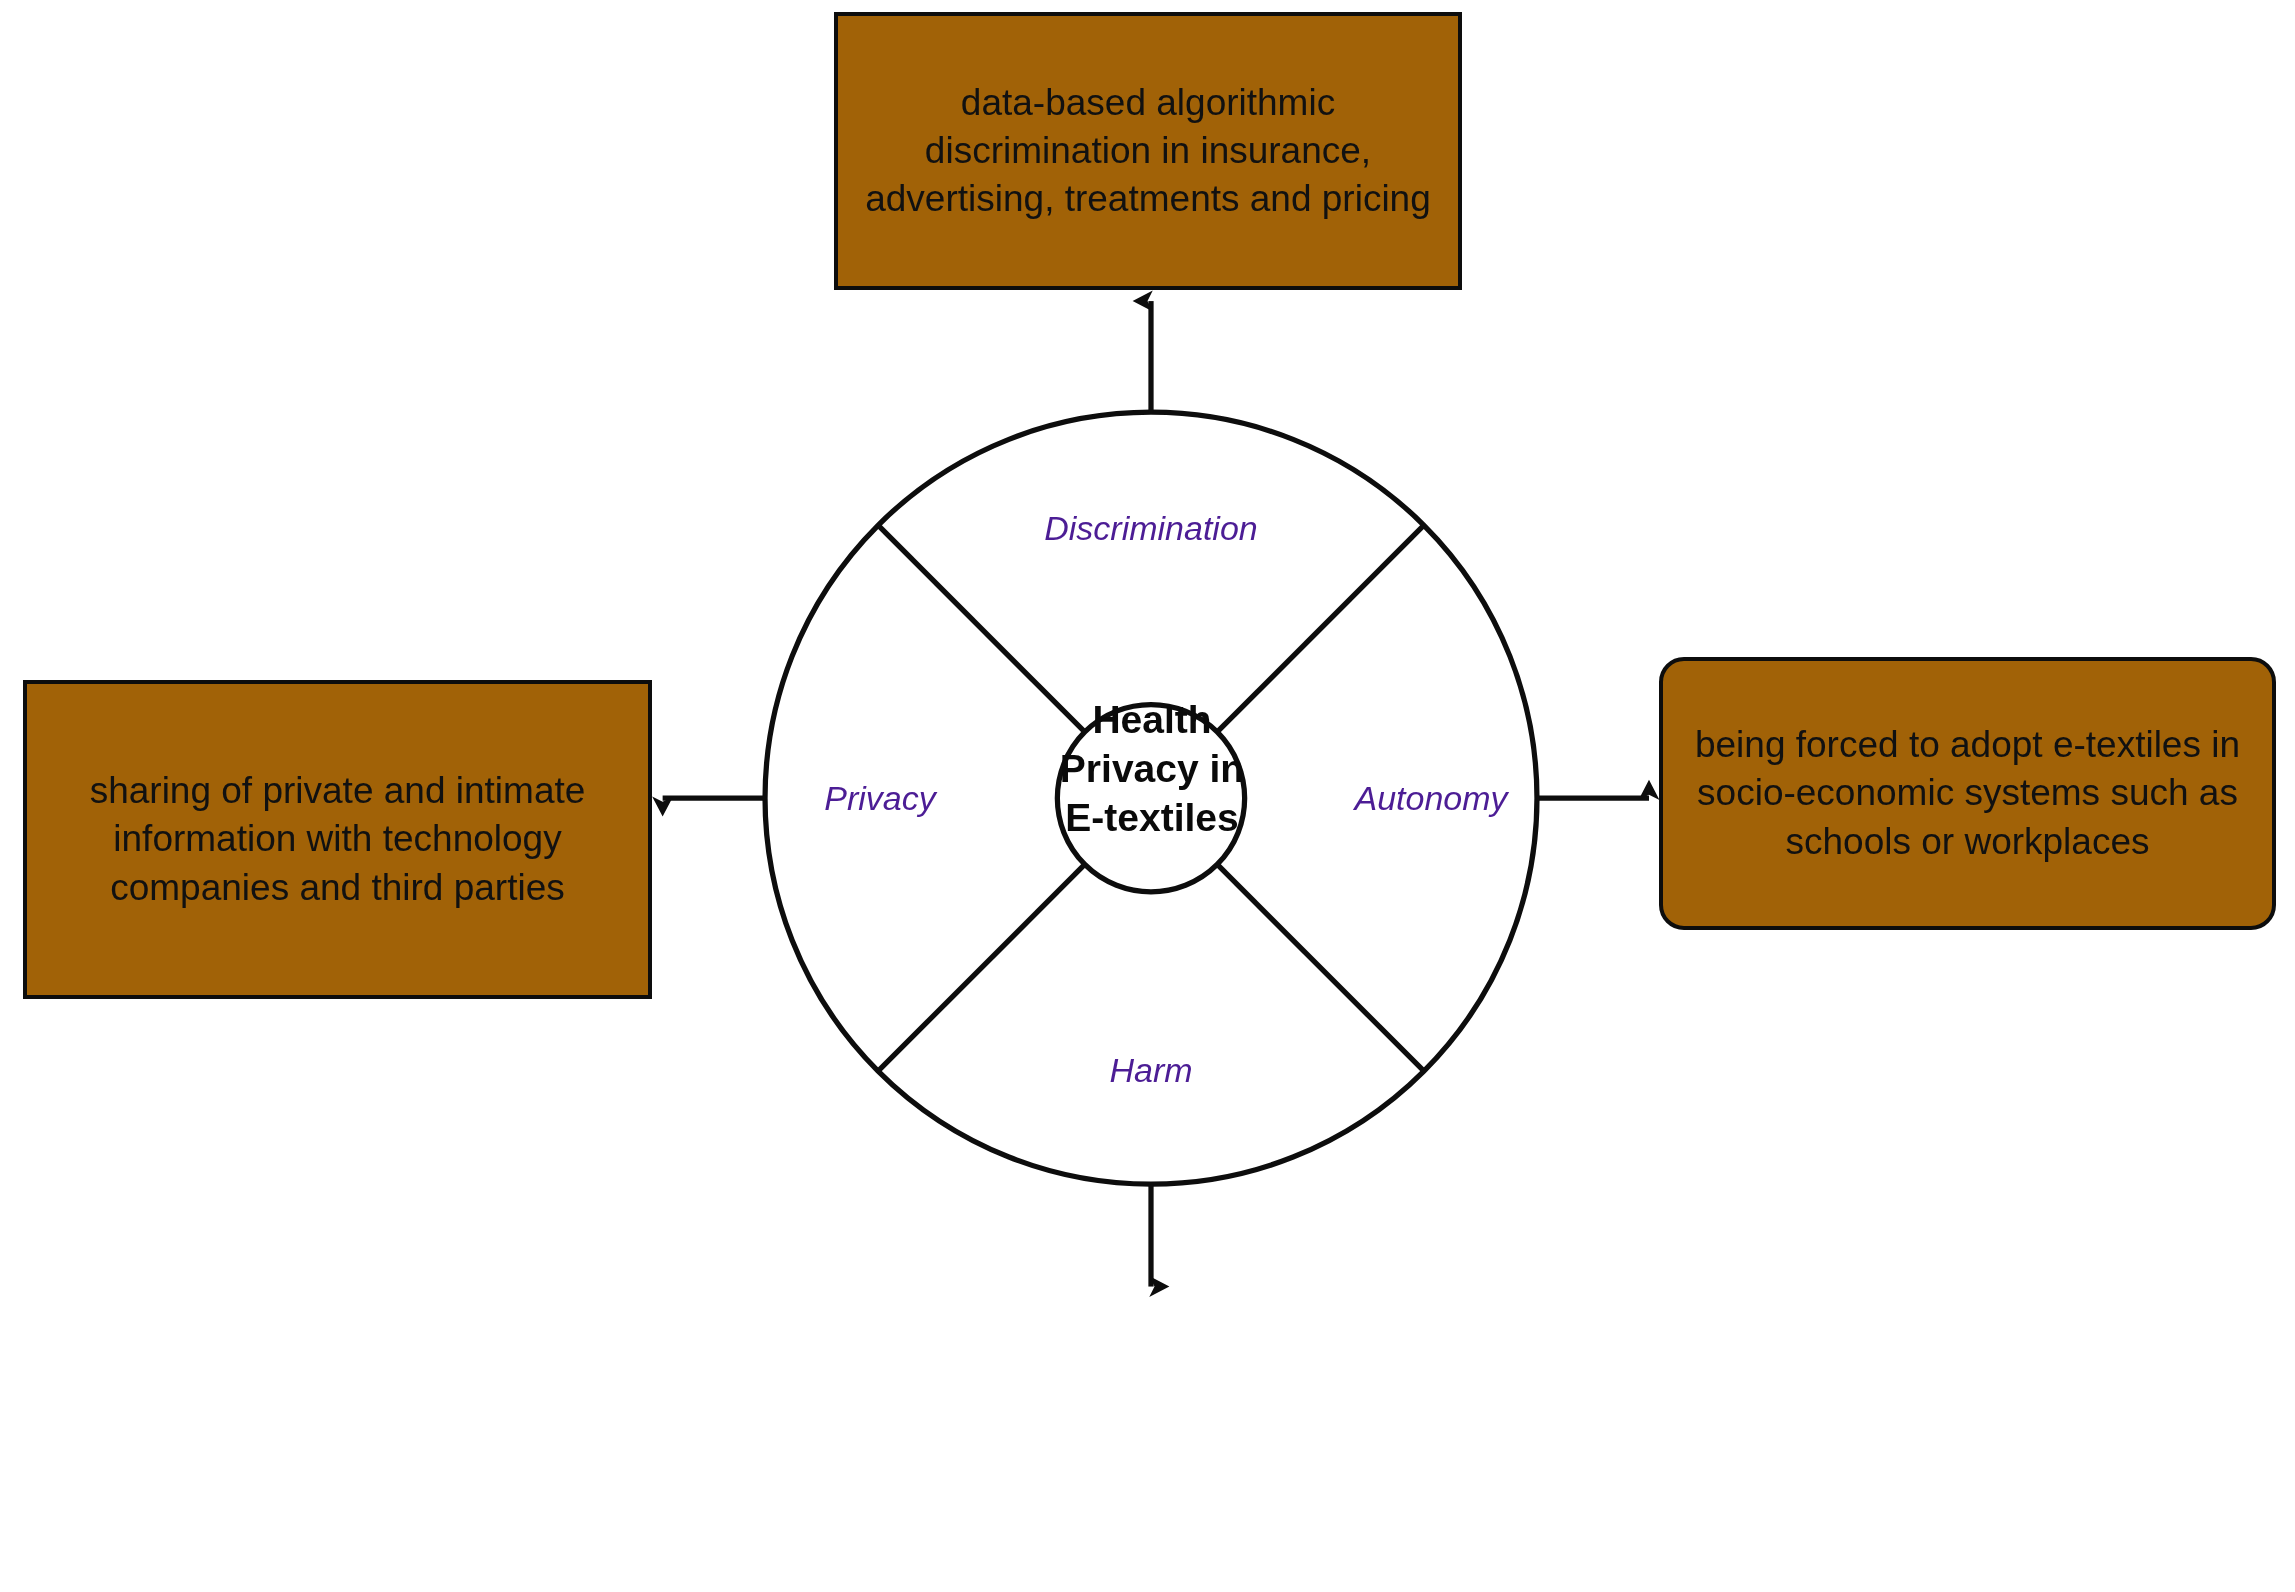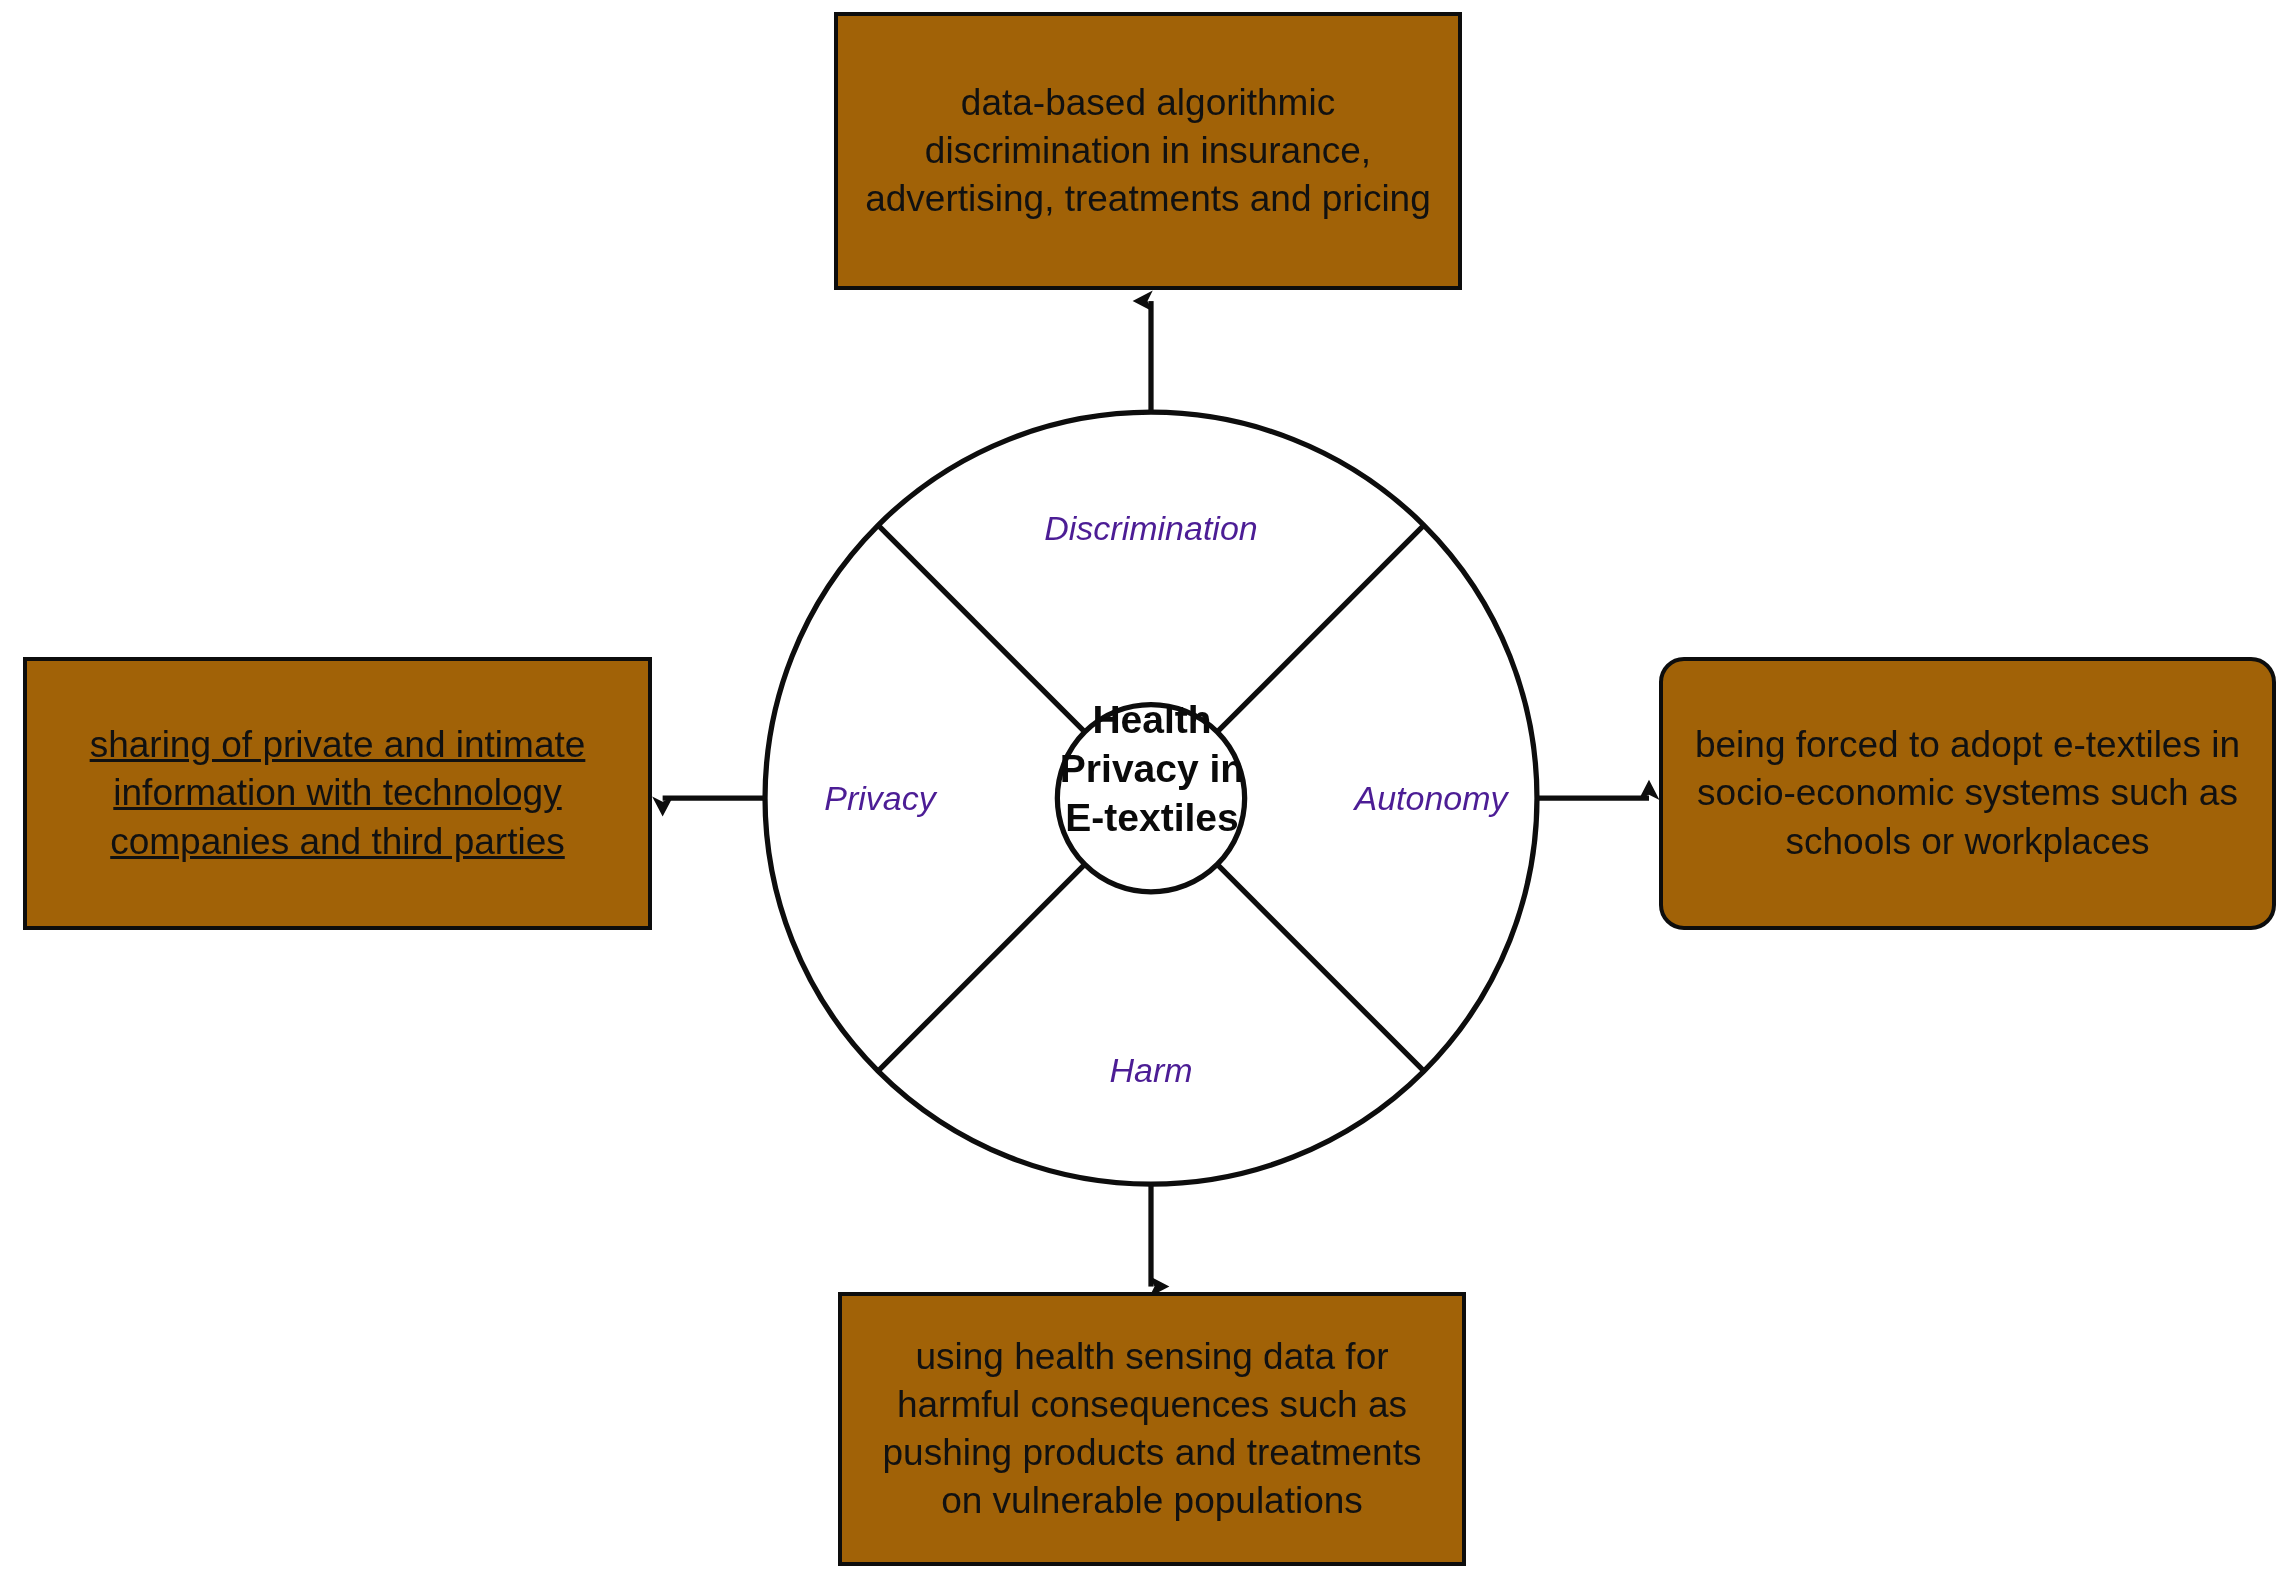--- a/index.html
+++ b/index.html
@@ -23,21 +23,21 @@
     display: flex;
     align-items: center;
     justify-content: center;
     text-align: center;
     color: #111111;
     font-size: 37px;
     line-height: 1.30;
     padding: 8.8px 19px;
   }
   #box-top    { left: 834px;  top: 12.3px;    width: 628px; height: 278px; }
-  #box-left   { left: 23px;   top: 657px;   width: 629px; height: 273px; text-decoration: underline; }
+  #box-left   { left: 23px;   top: 680px;   width: 629px; height: 319px; }
   #box-right  { left: 1659px; top: 657px;   width: 617px; height: 273px; border-radius: 25px; }
   #box-bottom { left: 838px;  top: 1292px;  width: 628px; height: 274px; }
 
   #wheel {
     position: absolute;
     left: 0;
     top: 0;
     width: 2295px;
     height: 1592px;
     pointer-events: none;
@@ -106,18 +106,15 @@
 
   <div class="box" id="box-top">
     <span>data-based algorithmic discrimination in insurance, advertising, treatments and pricing</span>
   </div>
   <div class="box" id="box-left">
     <span>sharing of private and intimate information with technology companies and third parties</span>
   </div>
   <div class="box" id="box-right">
     <span>being forced to adopt e-textiles in socio-economic systems such as schools or workplaces</span>
   </div>
-  <div class="box" id="box-bottom">
-    <span>using health sensing data for harmful consequences such as pushing products and treatments on vulnerable populations</span>
-  </div>
 
 </div>
 
 
 </body></html>

